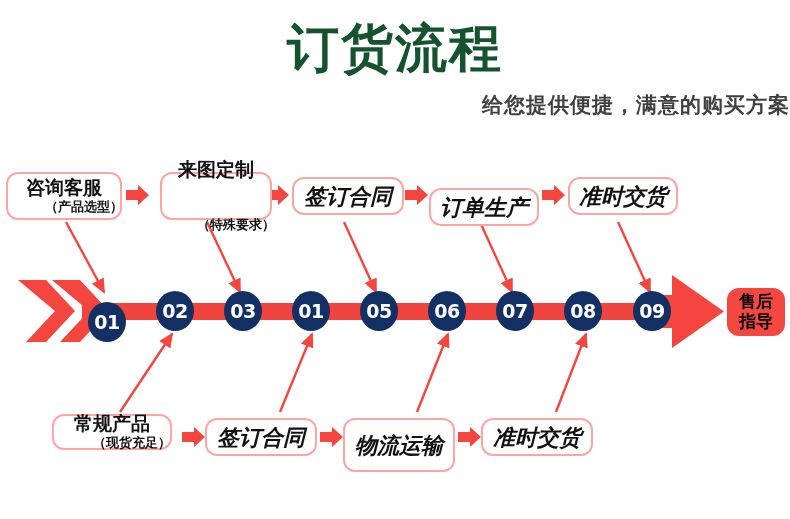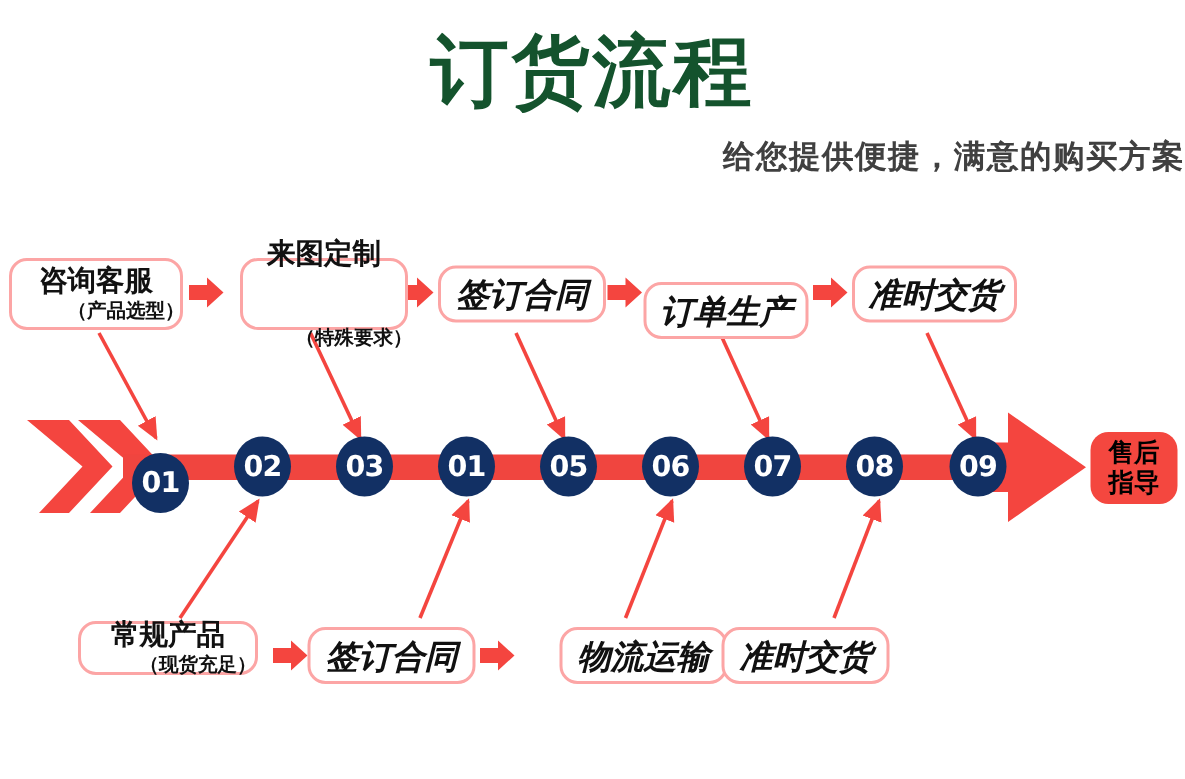--- a/index.html
+++ b/index.html
@@ -169,21 +169,21 @@
 
   <div class="pbox" style="left:52px;top:414px;width:120px;height:36px;">
     <span class="l1">常规产品</span>
     <span class="l2">（现货充足）</span>
   </div>
 
   <div class="pbox single" style="left:205px;top:418px;width:112px;height:38px;">
     <span class="l1">签订合同</span>
   </div>
 
-  <div class="pbox single" style="left:343px;top:418px;width:112px;height:38px;margin-left:30px;">
+  <div class="pbox single" style="left:343px;top:418px;width:112px;height:54px;">
     <span class="l1">物流运输</span>
   </div>
 
   <div class="pbox single" style="left:481px;top:418px;width:112px;height:38px;">
     <span class="l1">准时交货</span>
   </div>
 
 </div>
 
 </body></html>

